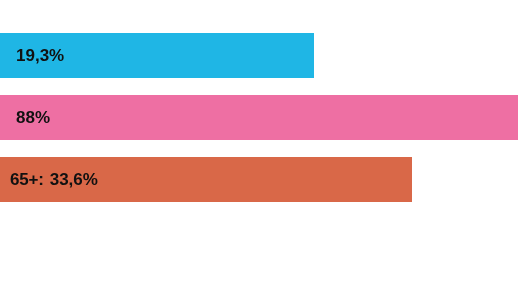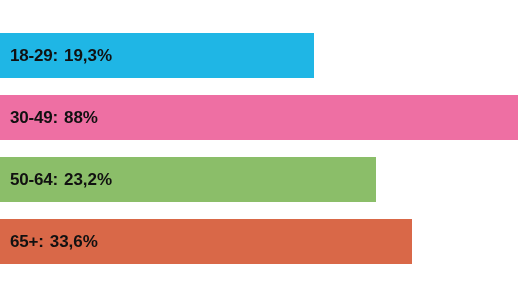--- a/index.html
+++ b/index.html
@@ -52,38 +52,30 @@
     letter-spacing: 0px;
   }
 </style>
 </head>
 <body style="background: rgb(255, 255, 255);">
 
 <div class="chart">
 
   <div class="bar-row">
     <div class="bar" id="bar-0" style="background: rgb(31, 182, 229); width: 314px;">
-      <span class="bar-label">18-29:</span>
       <span class="bar-value">19,3%</span>
     </div>
   </div>
 
   <div class="bar-row">
     <div class="bar" id="bar-1" style="background: rgb(238, 111, 163); width: 518px;">
-      <span class="bar-label">30-49:</span>
       <span class="bar-value">88%</span>
     </div>
   </div>
 
-  <div class="bar-row">
-    <div class="bar" id="bar-2" style="background: rgb(139, 190, 105); width: 376px;">
-      <span class="bar-label">50-64:</span>
-      <span class="bar-value">23,2%</span>
-    </div>
-  </div>
 
   <div class="bar-row">
     <div class="bar" id="bar-3" style="background: rgb(217, 104, 72); width: 412px;">
       <span class="bar-label">65+:</span>
       <span class="bar-value">33,6%</span>
     </div>
   </div>
 
 </div>
 

